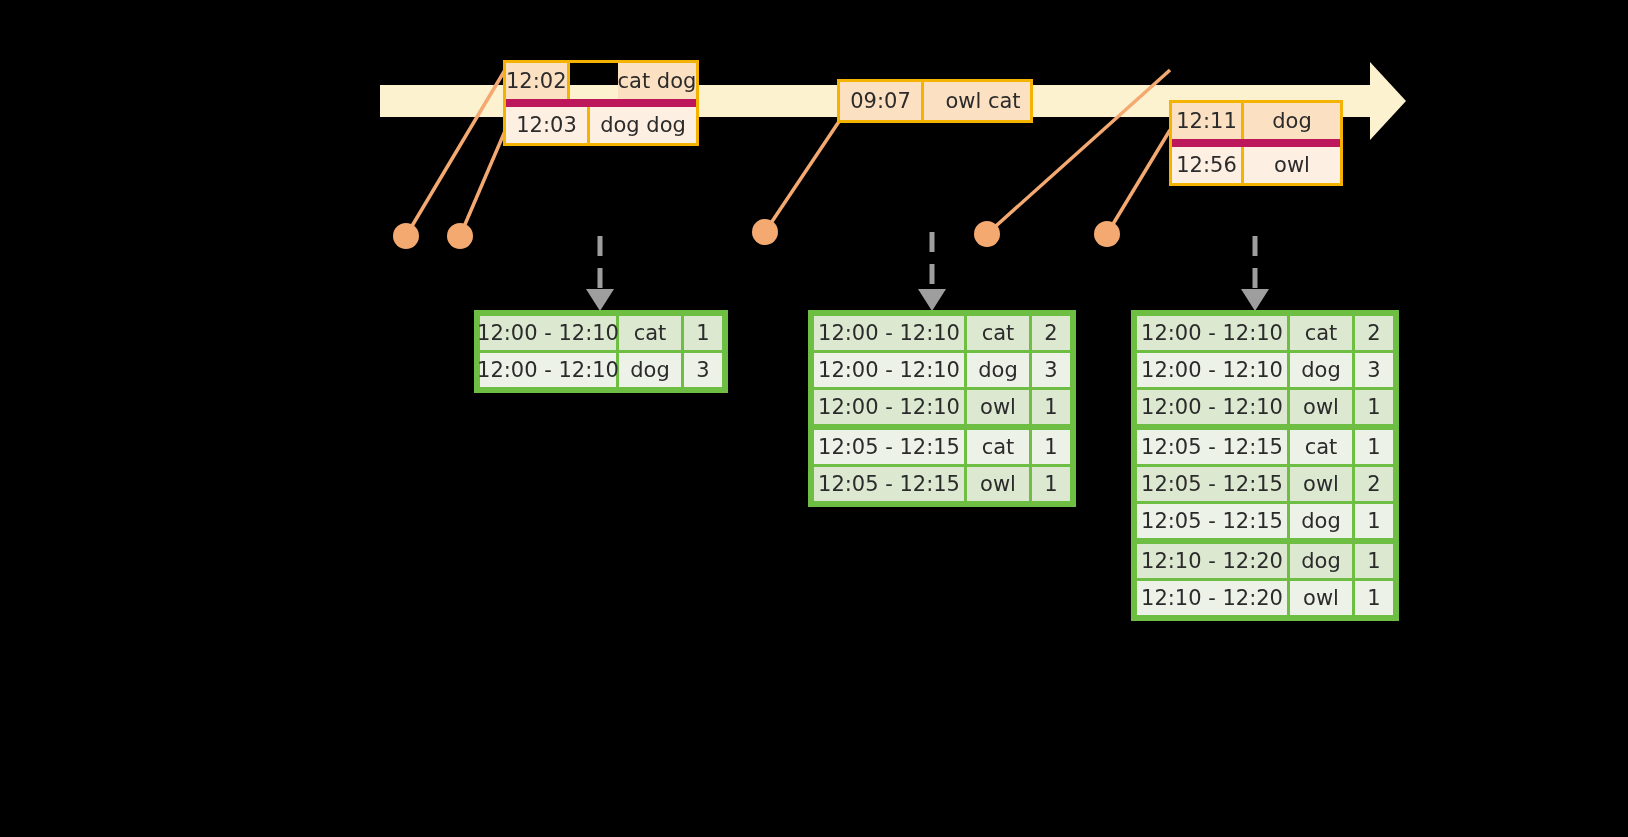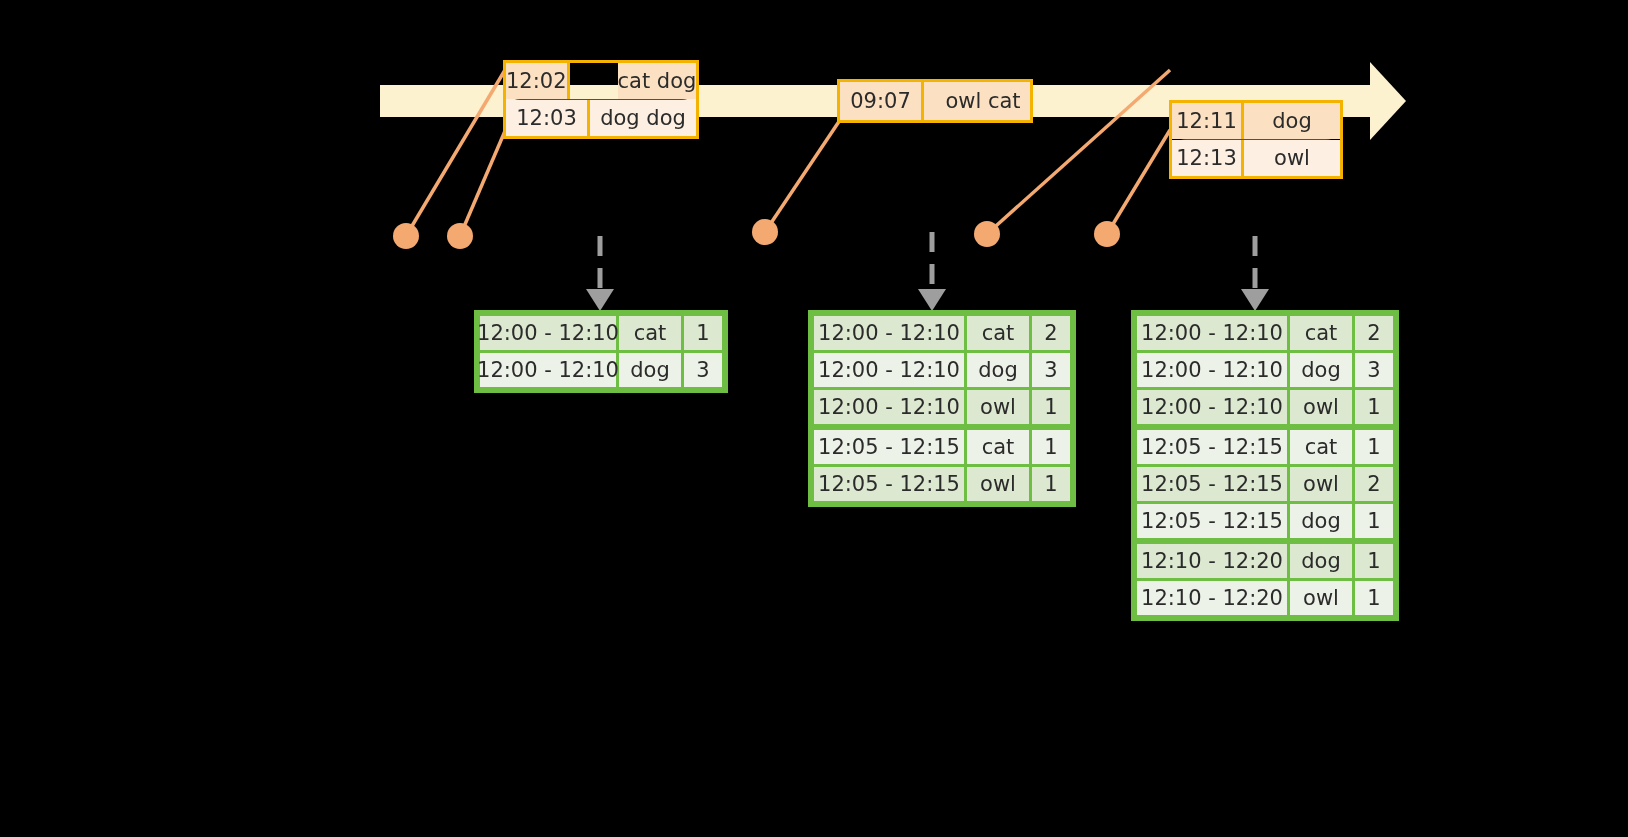--- a/index.html
+++ b/index.html
@@ -5,21 +5,21 @@
   html,body{margin:0;padding:0;background:#000;}
   body{width:1628px;height:837px;position:relative;overflow:hidden;
        font-family:"DejaVu Sans","Liberation Sans",sans-serif;}
   #stage{position:absolute;left:0;top:0;width:1628px;height:837px;background:#000;}
   svg.layer{position:absolute;left:0;top:0;width:1628px;height:837px;pointer-events:none;}
 
   
   .evt-group{position:absolute;border:3px solid #F5B301;box-sizing:border-box;
              display:flex;flex-direction:column;}
   .evt-row{display:flex;box-sizing:border-box;}
-  .evt-row + .evt-row{border-top:1px solid #be185d;border-radius:14px;}
+  .evt-row + .evt-row{border-top:8px solid #be185d;}
   .evt-cell{box-sizing:border-box;display:flex;align-items:center;justify-content:center;
             font-size:21px;color:#2b2b2b;white-space:nowrap;}
   .evt-cell.time{border-right:3px solid #F5B301;}
   .evt-r0 .evt-cell{background:#FCE0C2;}
   .evt-r1 .evt-cell{background:#FDF0E3;}
 
   
   .rtable{position:absolute;border:3px solid #6FB councils;box-sizing:border-box;}
   .rtable{border:3px solid #6FBE44;background:#6FBE44;display:flex;flex-direction:column;
           padding:3px;gap:0;}
@@ -89,21 +89,21 @@
       <div class="evt-cell words" style="width:106px;height:38px;padding-left:12px;">owl cat</div>
     </div>
   </div>
 
   <div class="evt-group" style="left:1169px;top:60px;width:174px;margin-top:40px;">
     <div class="evt-row evt-r0">
       <div class="evt-cell time" style="width:72px;height:36px;">12:11</div>
       <div class="evt-cell words" style="width:96px;height:36px;">dog</div>
     </div>
     <div class="evt-row evt-r1">
-      <div class="evt-cell time" style="width:72px;height:36px;">12:13</div>
+      <div class="evt-cell time" style="width:72px;height:36px;">12:56</div>
       <div class="evt-cell words" style="width:96px;height:36px;">owl</div>
     </div>
   </div>
 
   <div class="rtable" id="rtable-0" style="left:474px;top:310px;">
       <div class="rrow even">
         <div class="rcell" style="width: 136px;">12:00 - 12:10</div>
         <div class="rcell" style="width: 62px;">cat</div>
         <div class="rcell" style="width: 38px;">1</div>
       </div>

